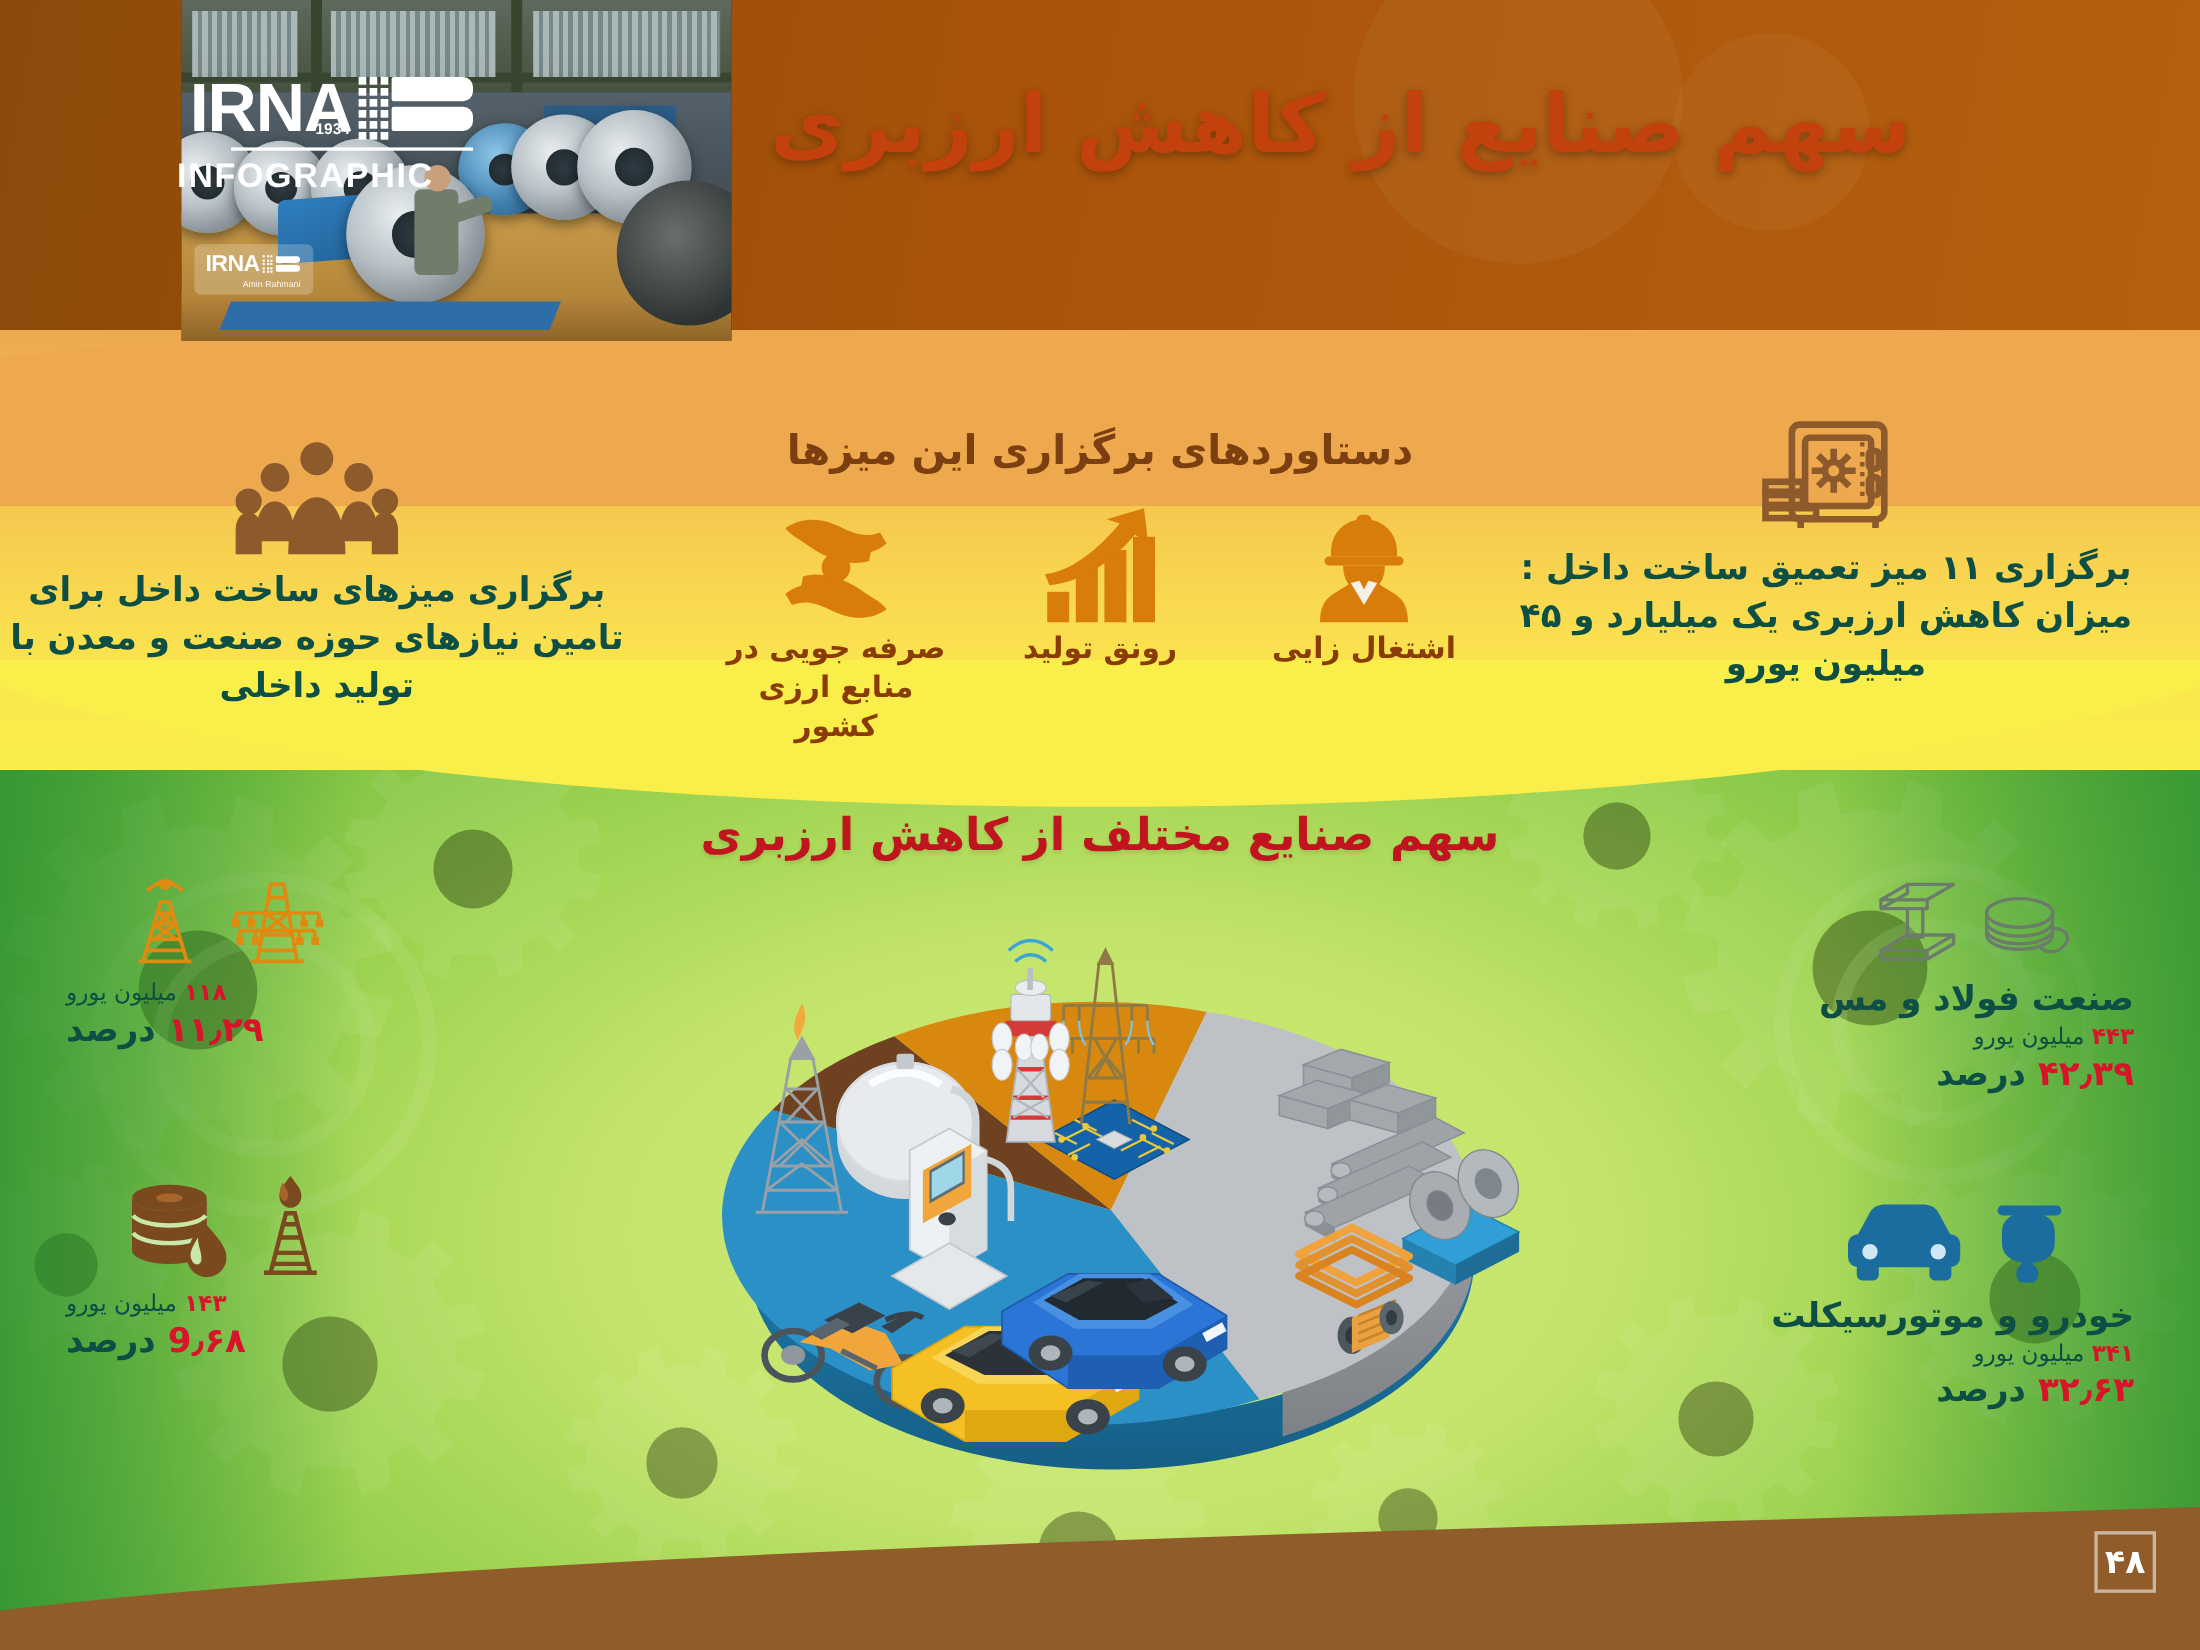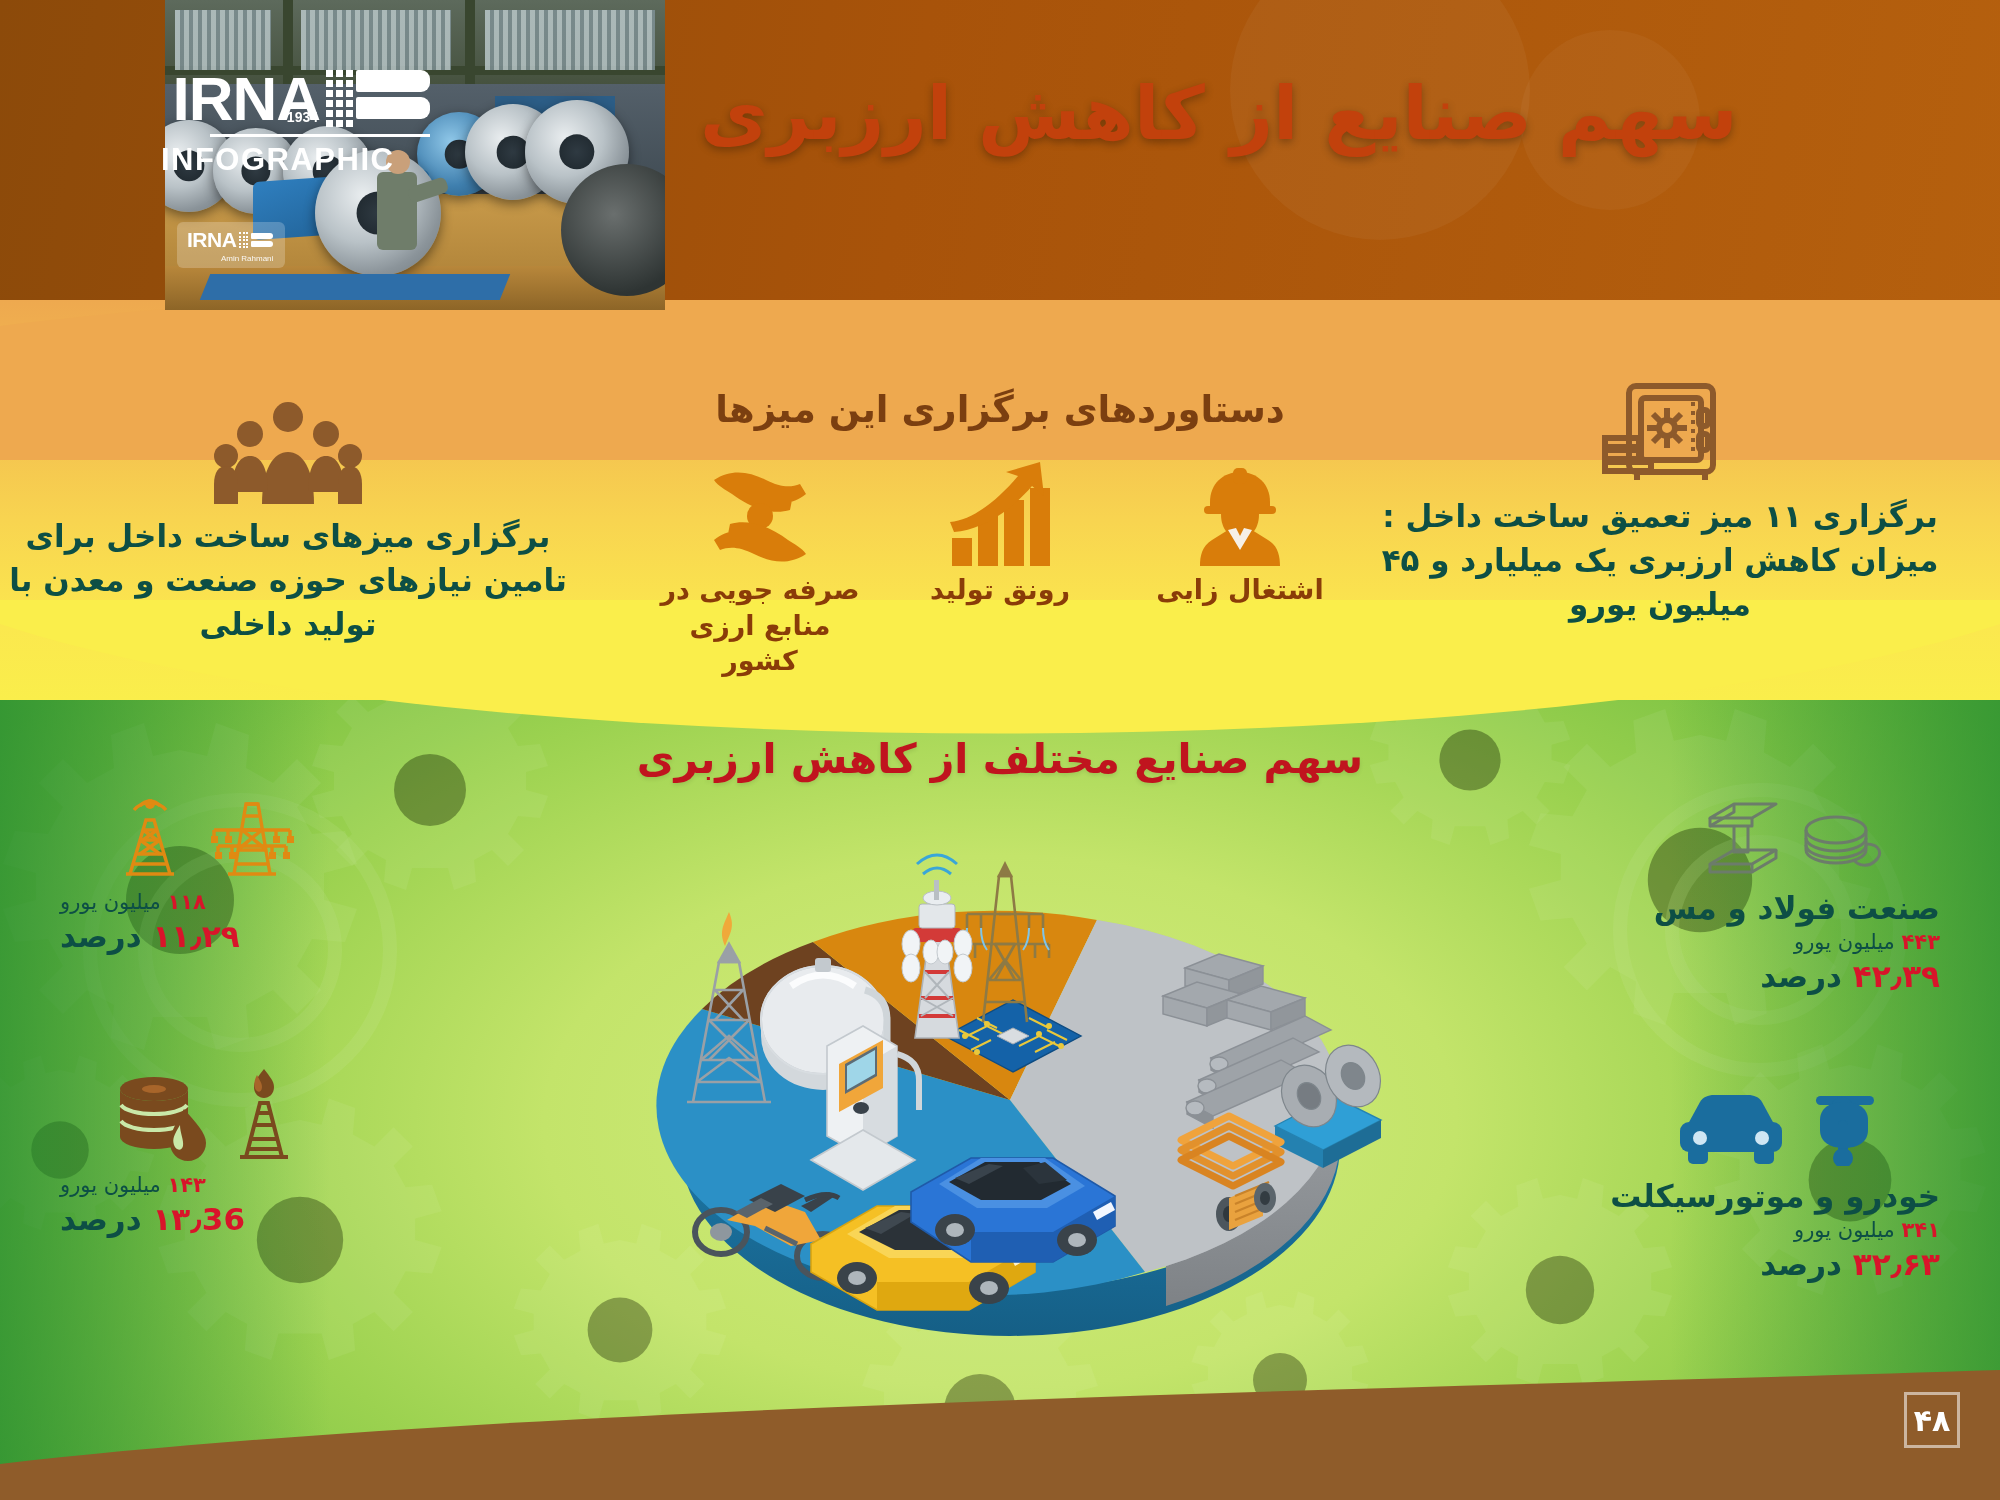--- a/index.html
+++ b/index.html
@@ -618,21 +618,21 @@
           </g>
           <path d="M70 34 C82 48 92 58 92 68 C92 78 84 86 74 86 C64 86 56 78 56 68 C56 58 62 48 70 34 Z" fill="#7a4a1e"></path>
           <path d="M66 50 C60 60 58 64 60 70 C62 76 68 76 69 71 C70 65 66 58 66 50 Z" fill="#c9e8a8"></path>
         </svg>
       </span>
     </div>
     <div class="pl-amount">
       <b>۱۴۳</b> <span>میلیون یورو</span>
     </div>
     <div class="pl-pct">
-      <b>۱۳٫36</b> <span>درصد</span>
+      <b>9٫۶۸</b> <span>درصد</span>
     </div>
   </div>
 
   <div class="pie-stage">
     <svg width="790" height="520" viewBox="0 0 790 520">
       <defs>
         <linearGradient id="gSteelSide" x1="0" y1="0" x2="0" y2="1">
           <stop offset="0" stop-color="#9a9ea2"></stop>
             <stop offset="1" stop-color="#7e8286"></stop>
         </linearGradient>

